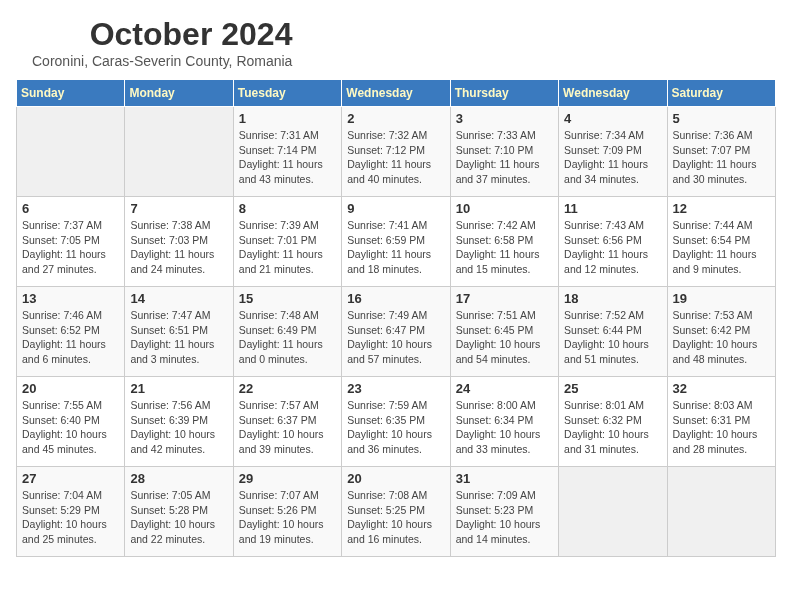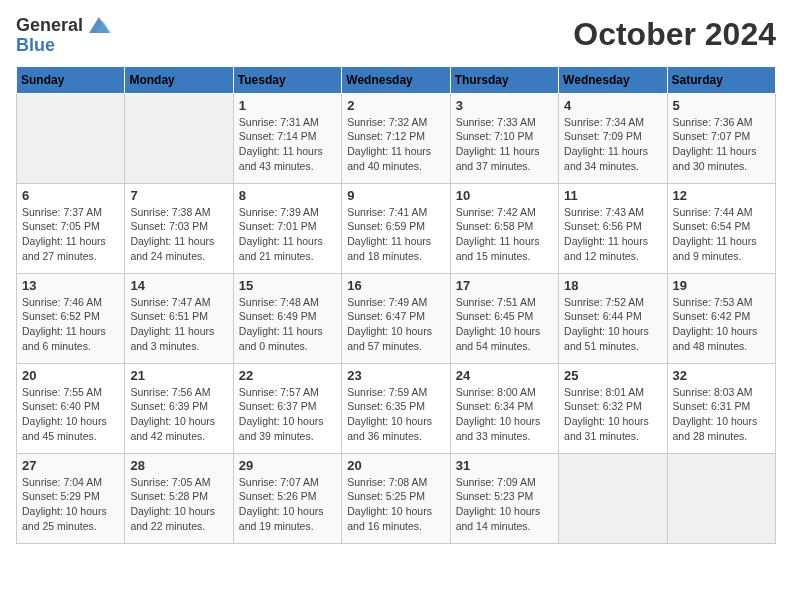--- a/index.html
+++ b/index.html
@@ -40,21 +40,21 @@
       font-size: 14px;
       color: #555;
     }
     table {
       width: 100%;
       border-collapse: collapse;
       font-size: 11px;
     }
     thead tr th {
       background-color: #3a7abf;
-      color: #000000;
+      color: #fef9c3;
       padding: 6px 4px;
       text-align: left;
       font-size: 12px;
       font-weight: bold;
       border: 1px solid #fff;
     }
     tbody tr td {
       border: 1px solid #ccc;
       padding: 4px 5px;
       vertical-align: top;
@@ -81,34 +81,23 @@
       background-color: #fff;
     }
     .empty {
       background-color: #f0f0f0 !important;
     }
   </style>
 </head>
 <body>
 
 <div class="header">
-  <div class="logo">
-    <div>
-      <div style="display:flex;align-items:center;">
-        <span class="logo-text">General</span>
-        <svg width="28" height="20" viewBox="0 0 28 20" style="margin-left:2px;margin-top:-2px;">
-          <polygon points="4,18 14,2 24,18" fill="#3a7abf" opacity="0.85"></polygon>
-          <polygon points="10,18 18,6 26,18" fill="#5b9fd4" opacity="0.7"></polygon>
-        </svg>
-      </div>
-      <span class="logo-text" style="color:#3a7abf;font-size:18px;font-weight:bold;">Blue</span>
-    </div>
-  </div>
   <div class="title-block">
     <div class="month-title">October 2024</div>
+    <div class="subtitle">Coronini, Caras-Severin County, Romania</div>
   </div>
 </div>
 
 <table>
   <thead>
     <tr>
     <th>Sunday</th>
         <th>Monday</th>
         <th>Tuesday</th>
         <th>Wednesday</th>

